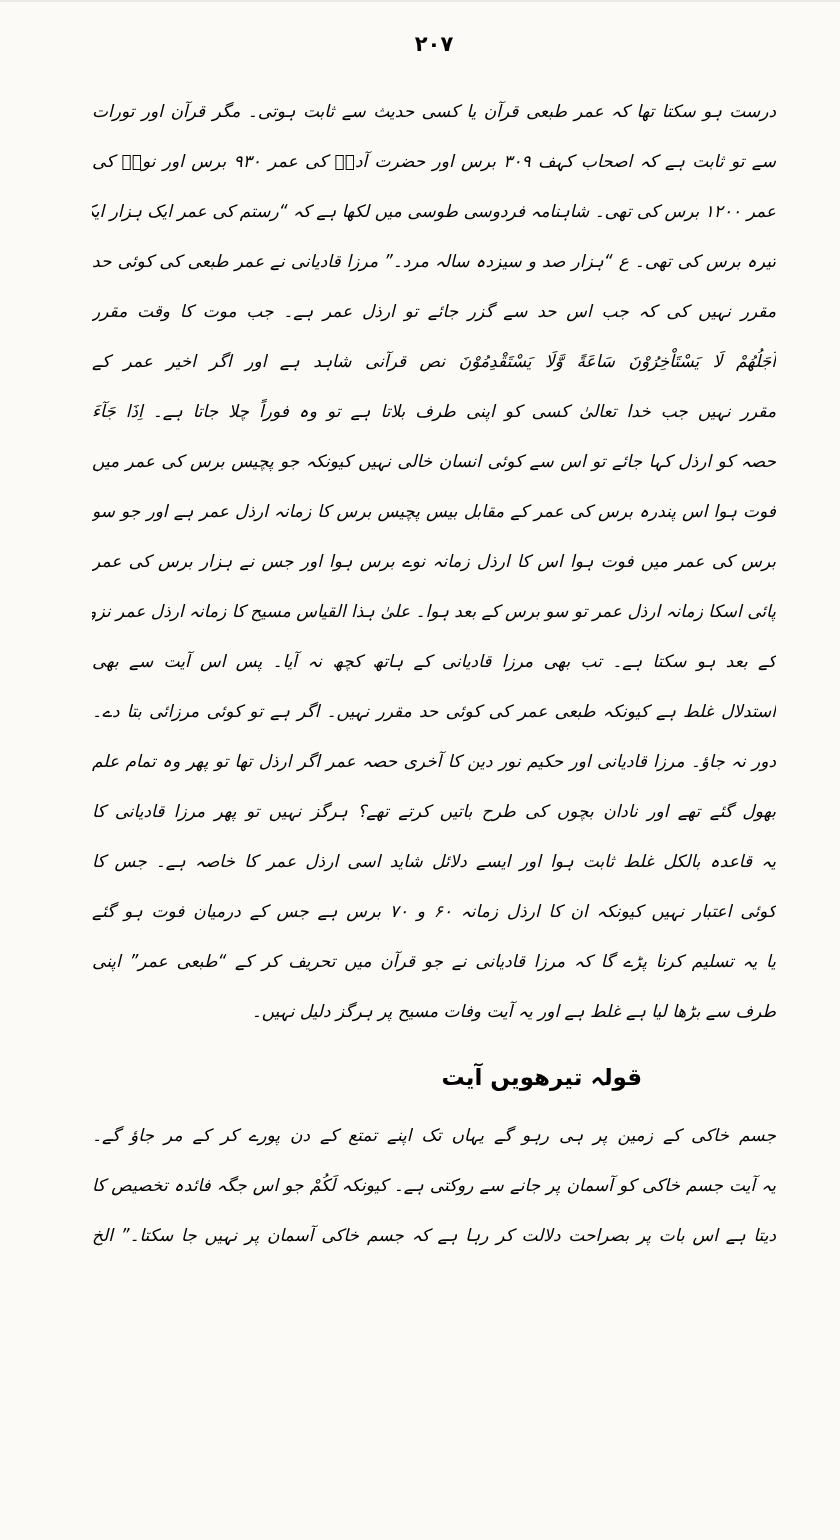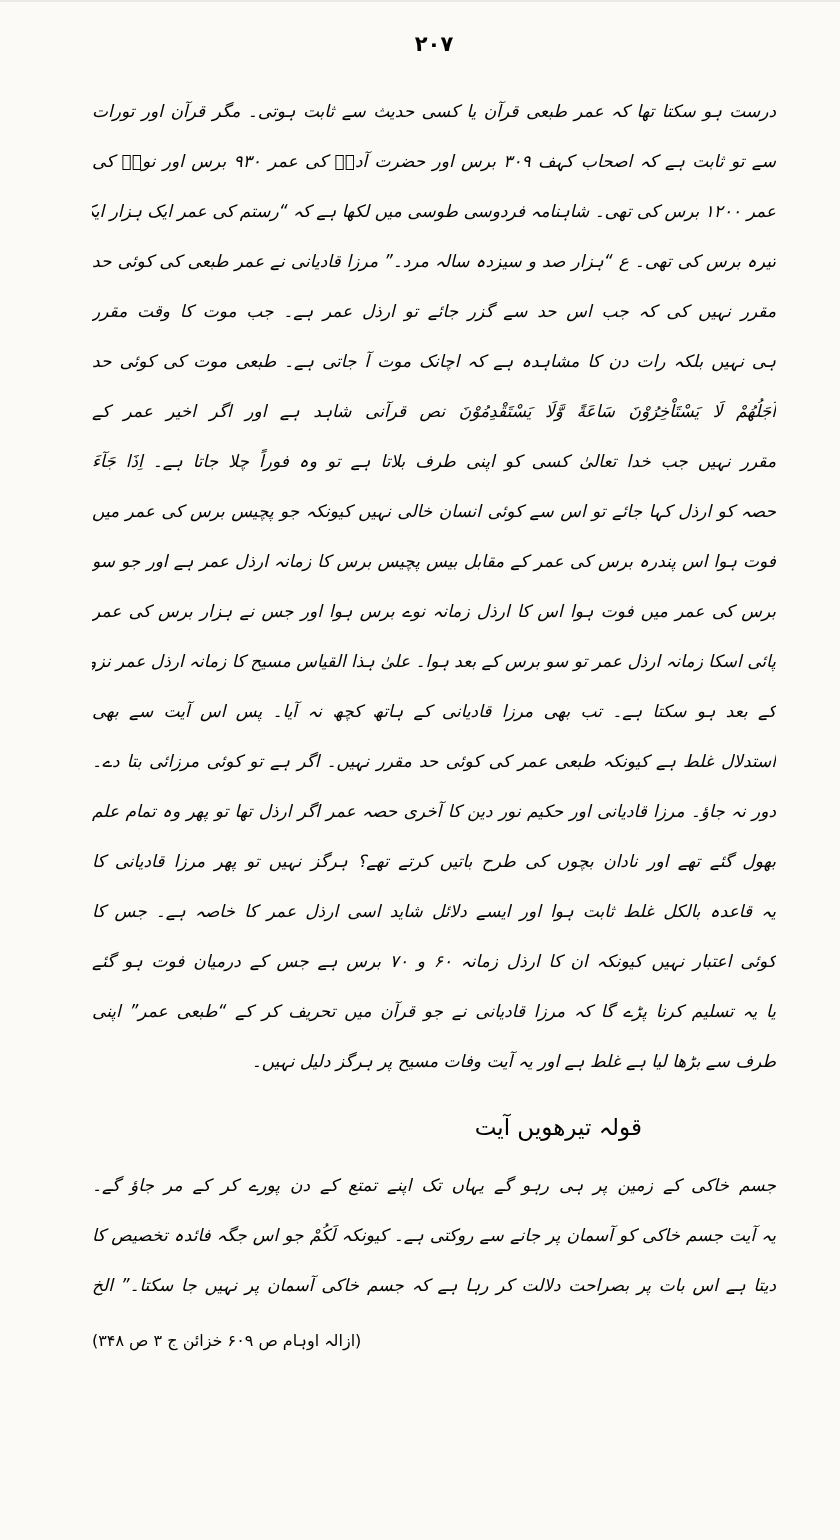--- a/index.html
+++ b/index.html
@@ -42,21 +42,21 @@
     white-space: nowrap;
   }
   .text-line.para-end {
     text-align: right;
     text-align-last: right;
   }
   .text-line.indent-first { text-indent: 55px; }
   .section-heading {
     direction: rtl;
     text-align: right;
-    font-weight: normal;
+    font-weight: bold;
     font-size: 23px;
     height: 42px;
     line-height: 42px;
     margin: 20px 134px 12px 0;
   }
   .footnote {
     direction: rtl;
     text-align: left;
     font-size: 16px;
     margin-top: 16px;
@@ -70,21 +70,20 @@
 <div class="page">
 
   <div class="page-number">۲۰۷</div>
 
   <div class="body-text">
     <div class="text-line">درست ہو سکتا تھا کہ عمر طبعی قرآن یا کسی حدیث سے ثابت ہوتی۔ مگر قرآن اور تورات</div>
     <div class="text-line">سے تو ثابت ہے کہ اصحاب کہف ۳۰۹ برس اور حضرت آدمؑ کی عمر ۹۳۰ برس اور نوحؑ کی</div>
     <div class="text-line">عمر ۱۲۰۰ برس کی تھی۔ شاہنامہ فردوسی طوسی میں لکھا ہے کہ “رستم کی عمر ایک ہزار ایک سو</div>
     <div class="text-line">تیرہ برس کی تھی۔ ع “ہزار صد و سیزدہ سالہ مرد۔” مرزا قادیانی نے عمر طبعی کی کوئی حد</div>
     <div class="text-line">مقرر نہیں کی کہ جب اس حد سے گزر جائے تو ارذل عمر ہے۔ جب موت کا وقت مقرر</div>
-    <div class="text-line">ہی نہیں بلکہ رات دن کا مشاہدہ ہے کہ اچانک موت آ جاتی ہے۔ طبعی موت کی کوئی حد</div>
     <div class="text-line">اَجَلُهُمْ لَا يَسْتَاْخِرُوْنَ سَاعَةً وَّلَا يَسْتَقْدِمُوْنَ نص قرآنی شاہد ہے اور اگر اخیر عمر کے</div>
     <div class="text-line">مقرر نہیں جب خدا تعالیٰ کسی کو اپنی طرف بلاتا ہے تو وہ فوراً چلا جاتا ہے۔ اِذَا جَآءَ</div>
     <div class="text-line">حصہ کو ارذل کہا جائے تو اس سے کوئی انسان خالی نہیں کیونکہ جو پچیس برس کی عمر میں</div>
     <div class="text-line">فوت ہوا اس پندرہ برس کی عمر کے مقابل بیس پچیس برس کا زمانہ ارذل عمر ہے اور جو سو</div>
     <div class="text-line">برس کی عمر میں فوت ہوا اس کا ارذل زمانہ نوے برس ہوا اور جس نے ہزار برس کی عمر</div>
     <div class="text-line">پائی اسکا زمانہ ارذل عمر تو سو برس کے بعد ہوا۔ علیٰ ہذا القیاس مسیح کا زمانہ ارذل عمر نزول</div>
     <div class="text-line">کے بعد ہو سکتا ہے۔ تب بھی مرزا قادیانی کے ہاتھ کچھ نہ آیا۔ پس اس آیت سے بھی</div>
     <div class="text-line">استدلال غلط ہے کیونکہ طبعی عمر کی کوئی حد مقرر نہیں۔ اگر ہے تو کوئی مرزائی بتا دے۔</div>
     <div class="text-line">دور نہ جاؤ۔ مرزا قادیانی اور حکیم نور دین کا آخری حصہ عمر اگر ارذل تھا تو پھر وہ تمام علم</div>
     <div class="text-line">بھول گئے تھے اور نادان بچوں کی طرح باتیں کرتے تھے؟ ہرگز نہیں تو پھر مرزا قادیانی کا</div>
@@ -95,15 +94,14 @@
   </div>
 
   <div class="section-heading">قولہ تیرھویں آیت</div>
 
   <div class="body-text">
     <div class="text-line">جسم خاکی کے زمین پر ہی رہو گے یہاں تک اپنے تمتع کے دن پورے کر کے مر جاؤ گے۔</div>
     <div class="text-line">یہ آیت جسم خاکی کو آسمان پر جانے سے روکتی ہے۔ کیونکہ لَكُمْ جو اس جگہ فائدہ تخصیص کا</div>
     <div class="text-line">دیتا ہے اس بات پر بصراحت دلالت کر رہا ہے کہ جسم خاکی آسمان پر نہیں جا سکتا۔” الخ</div>
   </div>
 
-  <div class="footnote">(ازالہ اوہام ص ۶۰۹ خزائن ج ۳ ص ۳۴۸)</div>
 
 </div>
 
 </body></html>

